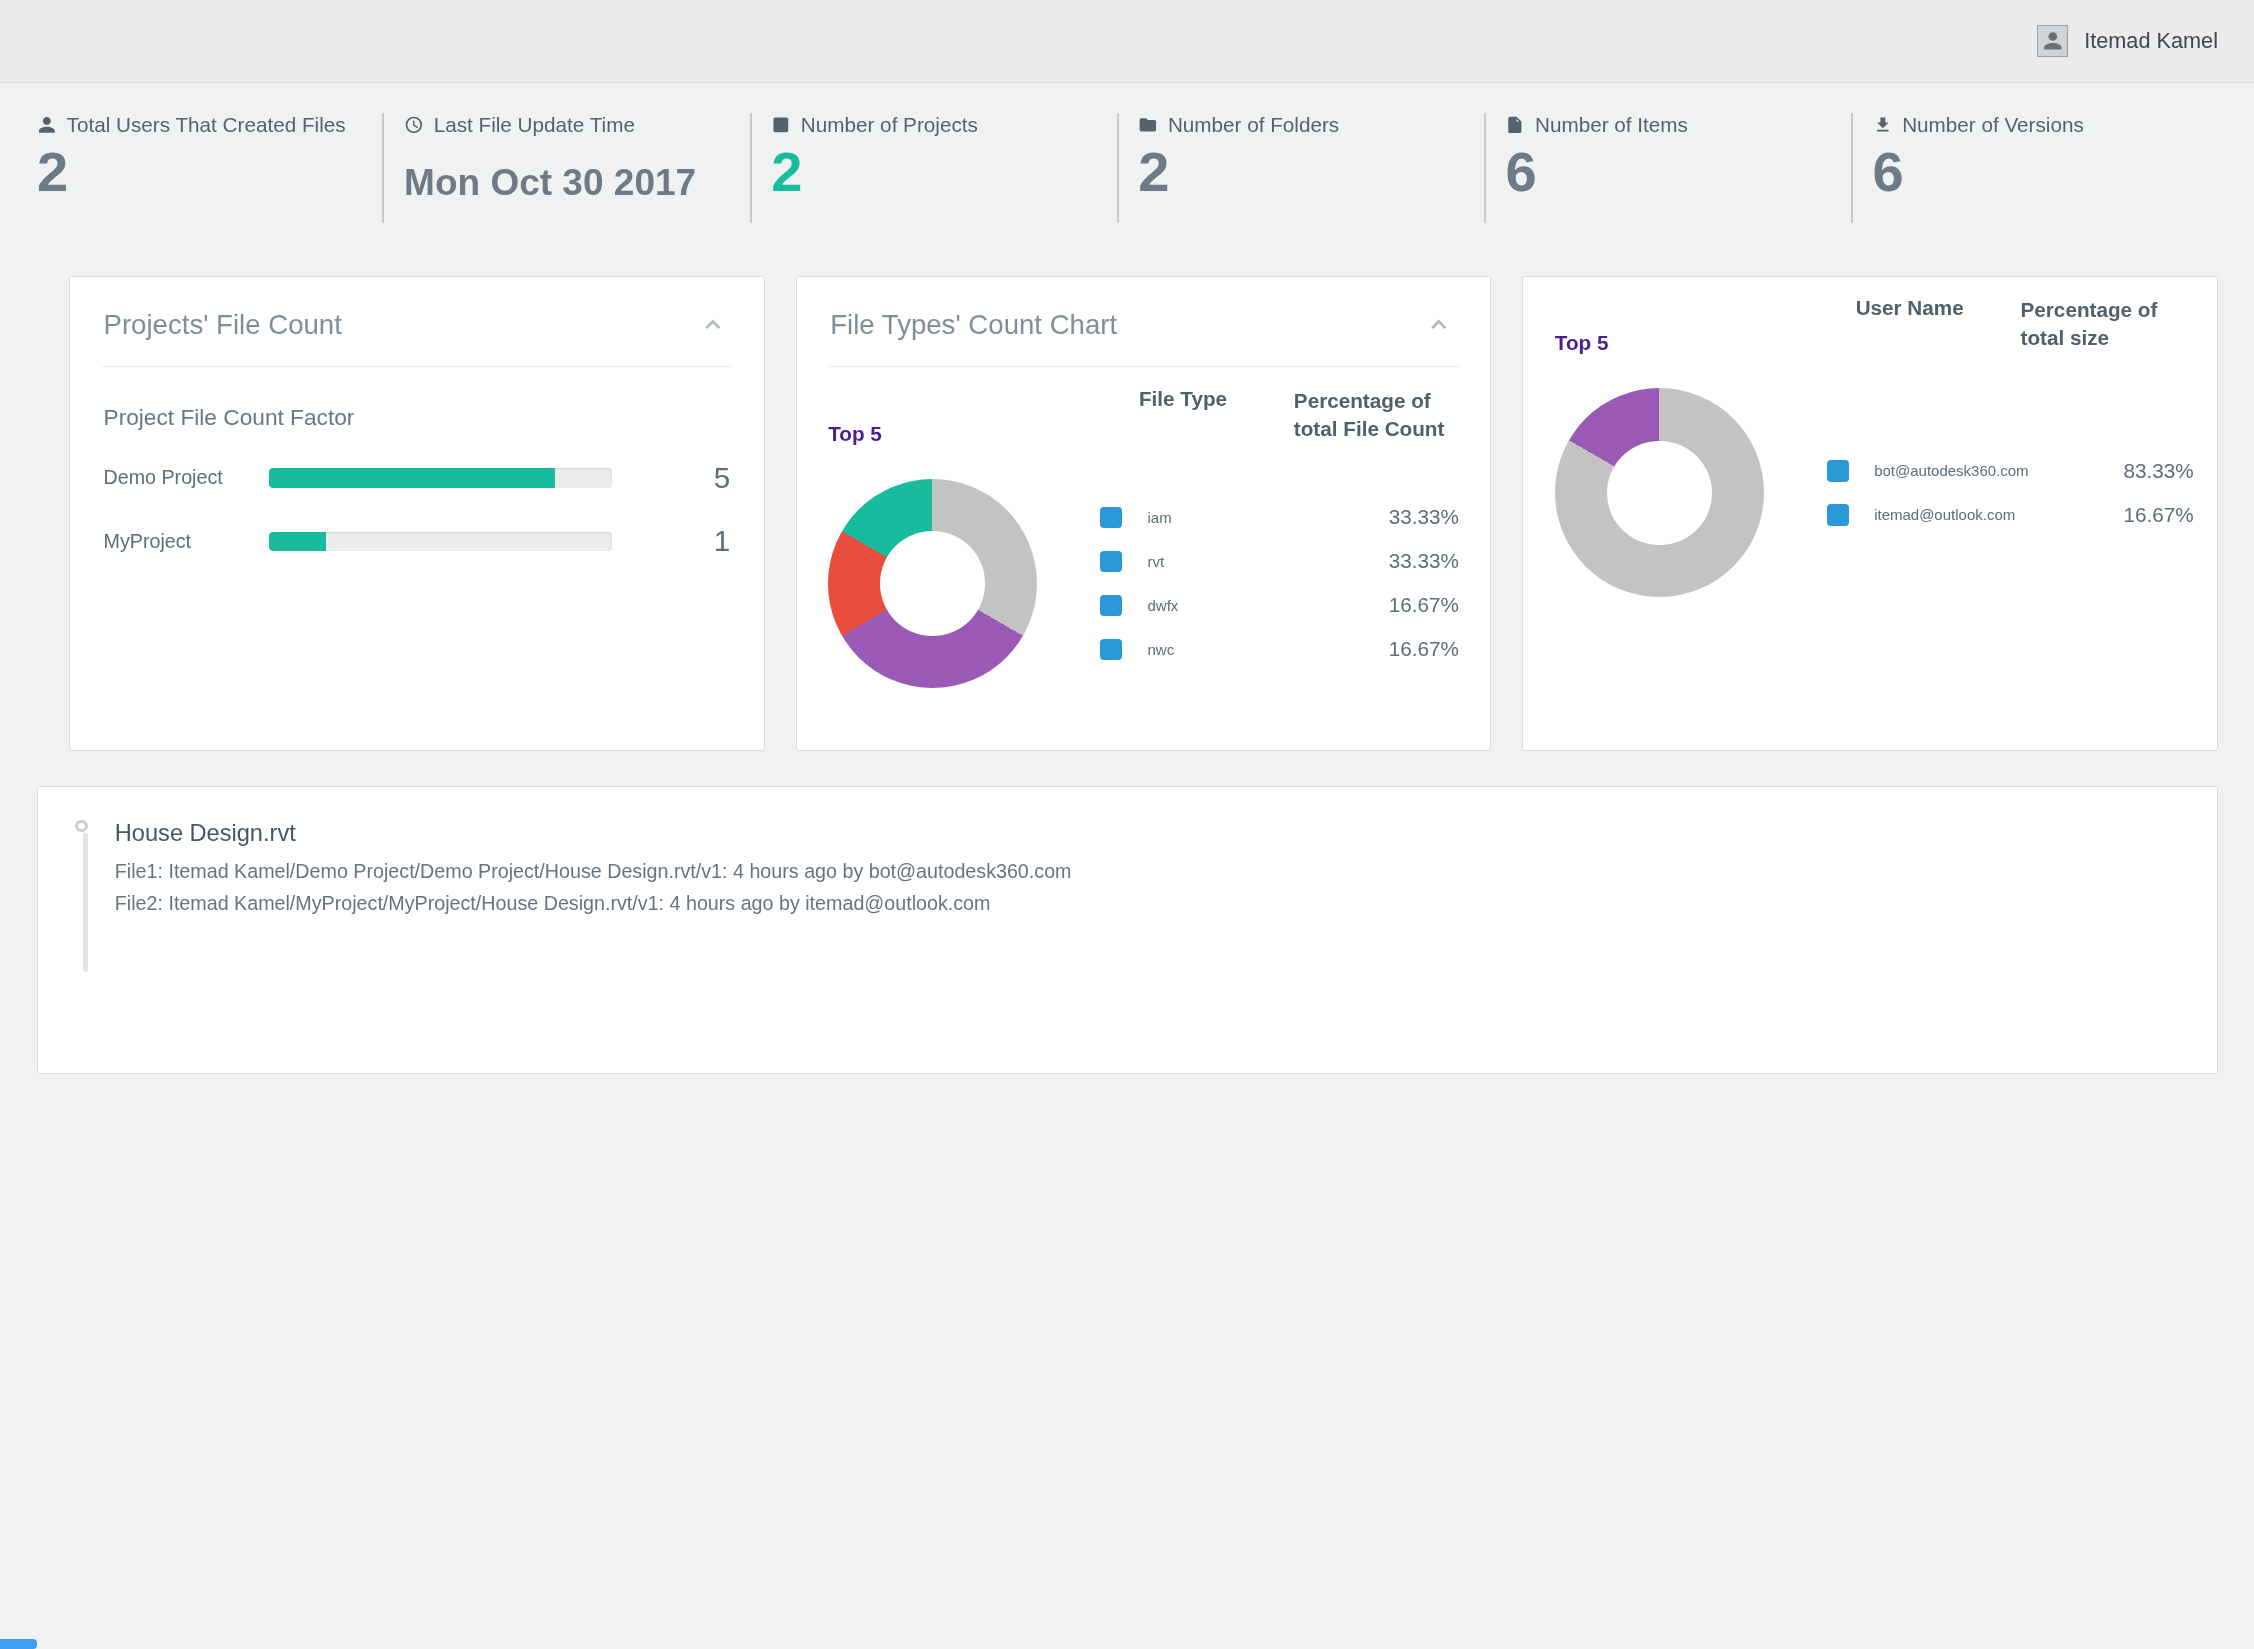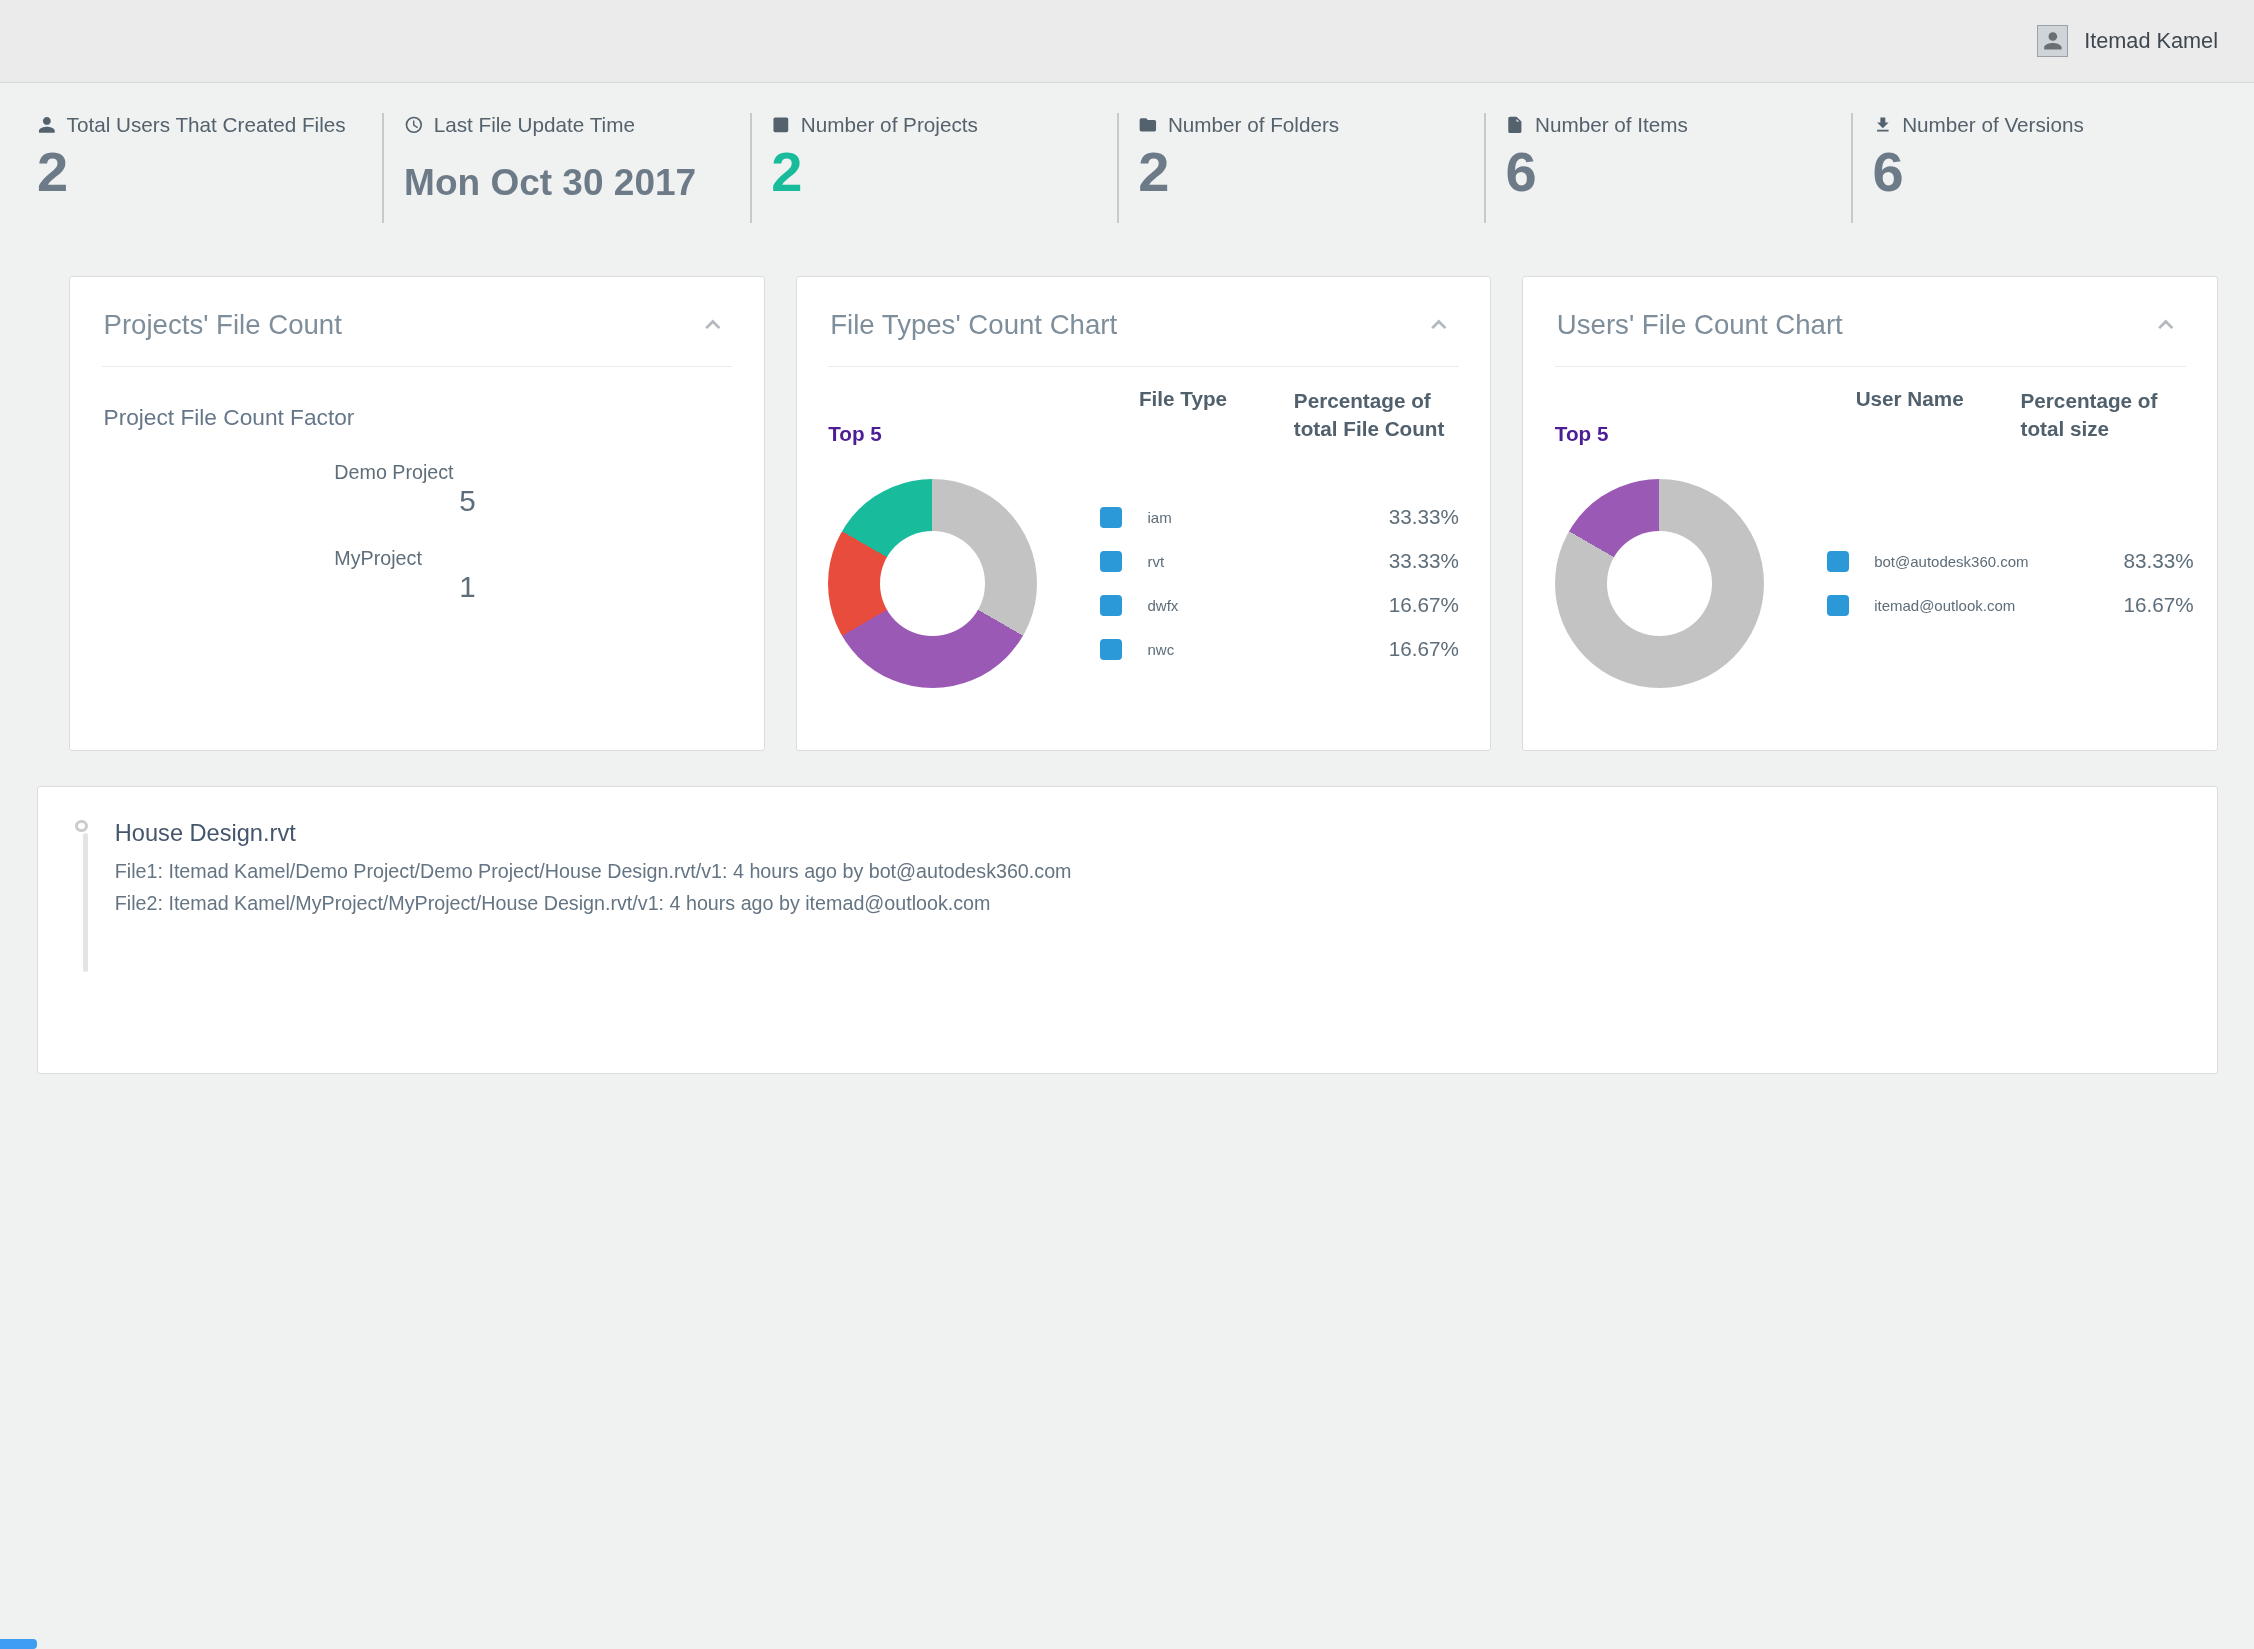--- a/index.html
+++ b/index.html
@@ -60,21 +60,21 @@
     display: flex; justify-content: space-between; align-items: center;
     padding: 29.6px 2px 21.7px 2px;
     border-bottom: 1px solid #ebebeb;
   }
   .card-title { font-size: 27.6px; font-weight: normal; color: #7e8e9b; }
   .collapse-btn { background: none; border: none; cursor: pointer; padding: 3.9px; }
   .collapse-btn svg { width: 27.6px; height: 27.6px; fill: #b2b9bf; }
 
   
   .subtitle { font-size: 22.7px; color: #66778a; margin: 37px 0 29.6px 2px; }
-  .bar-row { display: flex; align-items: center; margin: 0 2px 29.6px 2px; flex-direction: column; }
+  .bar-row { display: flex; align-items: center; margin: 0 2px 29.6px 2px; }
   .bar-label { width: 165px; font-size: 19.7px; color: #5d6d79; }
   .bar-track {
     flex: 1; height: 19.7px; background: #ececec; border-radius: 3.9px;
     overflow: hidden; box-shadow: inset 0 1px 2px rgba(0,0,0,.12);
   }
   .bar-fill { height: 100%; border-radius: 3.9px 0 0 3.9px; }
   .bar-value { width: 118px; text-align: right; font-size: 29.6px; color: #5d6d79; }
 
   
   .chart-head { display: flex; align-items: flex-start; margin-top: 19.7px; }
@@ -246,28 +246,20 @@
           <div class="legend-row">
             <span class="legend-marker" style="background-color: rgb(43, 152, 216);"></span>
             <span class="legend-label">nwc</span>
             <span class="legend-value">16.67%</span>
           </div>
         </div>
       </div>
     </section>
 
     <section class="card">
-      <div class="card-header">
-        <h2 class="card-title">Users' File Count Chart</h2>
-        <button class="collapse-btn">
-          <svg viewBox="0 0 24 24">
-              <path d="M12 8.3l-6.6 6.6 1.7 1.7L12 11.7l4.9 4.9 1.7-1.7z"></path>
-            </svg>
-        </button>
-      </div>
       <div class="chart-head">
         <span class="head-top5">Top 5</span>
         <span class="head-col1">User Name</span>
         <span class="head-col2">Percentage of total size</span>
       </div>
       <div class="chart-row">
         <div class="donut" style="background: conic-gradient(rgb(195, 195, 195) 0deg, rgb(195, 195, 195) 299.988deg, rgb(155, 89, 182) 299.988deg, rgb(155, 89, 182) 360deg);"></div>
         <div class="legend">
           <div class="legend-row">
             <span class="legend-marker" style="background-color: rgb(43, 152, 216);"></span>

